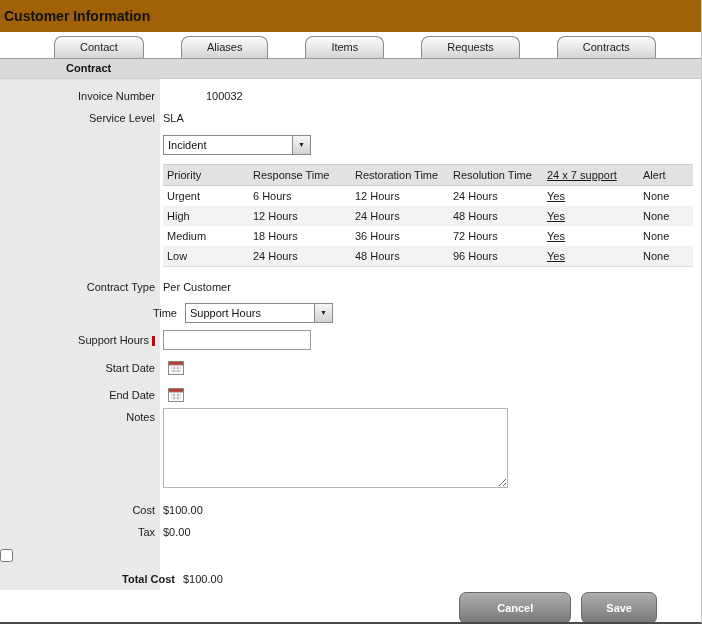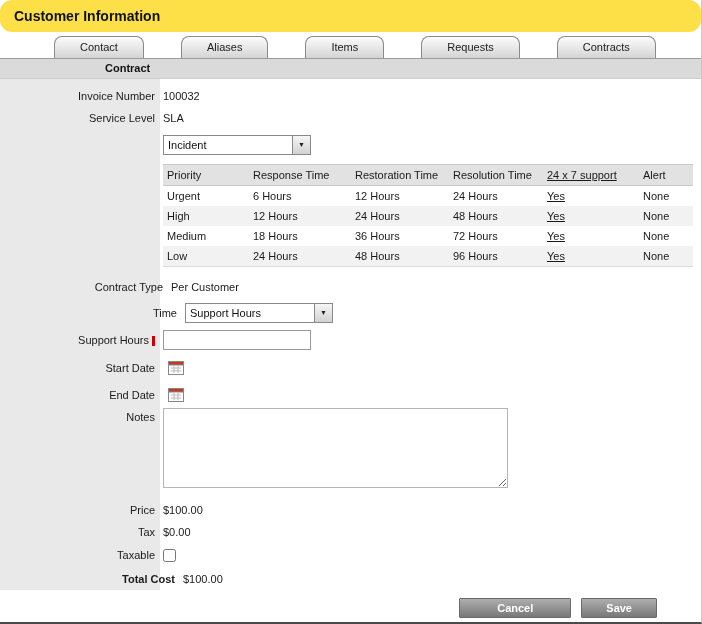--- a/index.html
+++ b/index.html
@@ -2,49 +2,49 @@
 <html><head>
 <meta charset="utf-8">
 <style>
   html,body { margin:0; padding:0; background:#fff; font-family:"Liberation Sans", sans-serif; }
   .app {
     width:702px; height:624px; box-sizing:border-box; overflow:hidden;
     display:flex; flex-direction:column; background:#fff;
     border-right:1px solid #c9c9c9; border-bottom:2px solid #4a4a4a;
   }
   .title-bar {
-    flex:0 0 32px; line-height:32px; background:#fde047;
-    font-size:14px; font-weight:bold; color:#111; padding-left:14px;border-radius:12px;
+    flex:0 0 32px; line-height:32px; background:#a16207;
+    font-size:14px; font-weight:bold; color:#111; padding-left:4px;
   }
   .tabs {
     flex:0 0 26px; display:flex; align-items:flex-end; gap:13px;
     padding-left:30px; border-bottom:1px solid #9b9b9b; background:#fff;
   }
   .tab {
     box-sizing:border-box; height:22px; line-height:20px; padding:0 25px;
     font-size:11px; color:#222; text-align:center;
     background:linear-gradient(#fcfcfc,#d4d4d4);
     border:1px solid #8a8a8a; border-bottom:none; border-radius:8px 8px 0 0;
     cursor:pointer; white-space:nowrap;margin-left:24px;
   }
   .section-bar {
     flex:0 0 19px; line-height:19px; background:#dadada; color:#111;
-    font-size:11px; font-weight:bold; padding-left:105px;
+    font-size:11px; font-weight:bold; padding-left:66px;
     border-bottom:1px solid #cdcdcd;
   }
   .form {
     flex:1 1 auto; padding-top:5px; font-size:11px; color:#111;
     background:linear-gradient(to right, #e9e9e9 160px, #ffffff 160px);
   }
   .frow { display:flex; align-items:center; min-height:22px; }
   .flabel { flex:none; width:155px; padding-right:8px; text-align:right; color:#1a1a1a; }
   .fvalue { color:#1a1a1a; }
-  .r-invoice { min-height:23px; }
+  .r-invoice { min-height:23px;gap:43px; }
   .r-select { min-height:27px; margin-top:2px; }
-  .r-contract-type { min-height:24px; margin-top:8px;margin-left:8px; }
+  .r-contract-type { min-height:24px; margin-top:8px; }
   .r-time { min-height:27px;margin-left:22px; }
   .r-support { min-height:28px; }
   .r-date { min-height:27px; }
   .r-notes { min-height:86px; align-items:flex-start; }
   .r-notes .flabel { padding-top:3px; }
   .r-price { min-height:23px; margin-top:4px; }
   .r-tax { min-height:22px; }
   .r-taxable { min-height:24px; }
   .r-total { min-height:23px; }
   .r-total .flabel { font-weight:bold;padding-left:20px; }
@@ -80,21 +80,21 @@
   .notes {
     box-sizing:border-box; width:345px; height:80px; border:1px solid #b5b5b5;
     font-family:inherit; font-size:11px; resize:both; background:#fff;
   }
   .cb { width:13px; height:13px; margin:0; }
   .footer {
     flex:0 0 36px; display:flex; align-items:center; justify-content:flex-end;
     gap:10px; padding-right:44px; background:#fff;
   }
   .pill {
-    height:20px; line-height:17px; border-radius:1px; border:1px solid #6a6a6a;
+    height:32px; line-height:17px; border-radius:7px; border:1px solid #6a6a6a;
     background:linear-gradient(#aeaeae,#787878); color:#fff; font-weight:bold;
     font-size:11px; font-family:inherit; cursor:pointer; padding:0 26px;
   }
   .pill.cancel { padding:0 37px; }
   .pill.save { padding:0 24px; }
 </style>
 </head>
 <body>
 
 <div class="app">
@@ -221,31 +221,30 @@
         <line x1="10" y1="6" x2="10" y2="13" stroke="#bbbbbb"></line>
       </svg>
     </div>
 
     <div class="frow r-notes">
       <div class="flabel">Notes</div>
       <textarea class="notes" style=""></textarea>
     </div>
 
     <div class="frow r-price">
-      <div class="flabel">Price</div>
+      <div class="flabel">Cost</div>
       <div class="fvalue">$100.00</div>
     </div>
 
     <div class="frow r-tax">
       <div class="flabel">Tax</div>
       <div class="fvalue">$0.00</div>
     </div>
 
     <div class="frow r-taxable">
-      <div class="flabel">Taxable</div>
       <input type="checkbox" class="cb" style="">
     </div>
 
     <div class="frow r-total">
       <div class="flabel">Total Cost</div>
       <div class="fvalue">$100.00</div>
     </div>
 
   </div>
 

